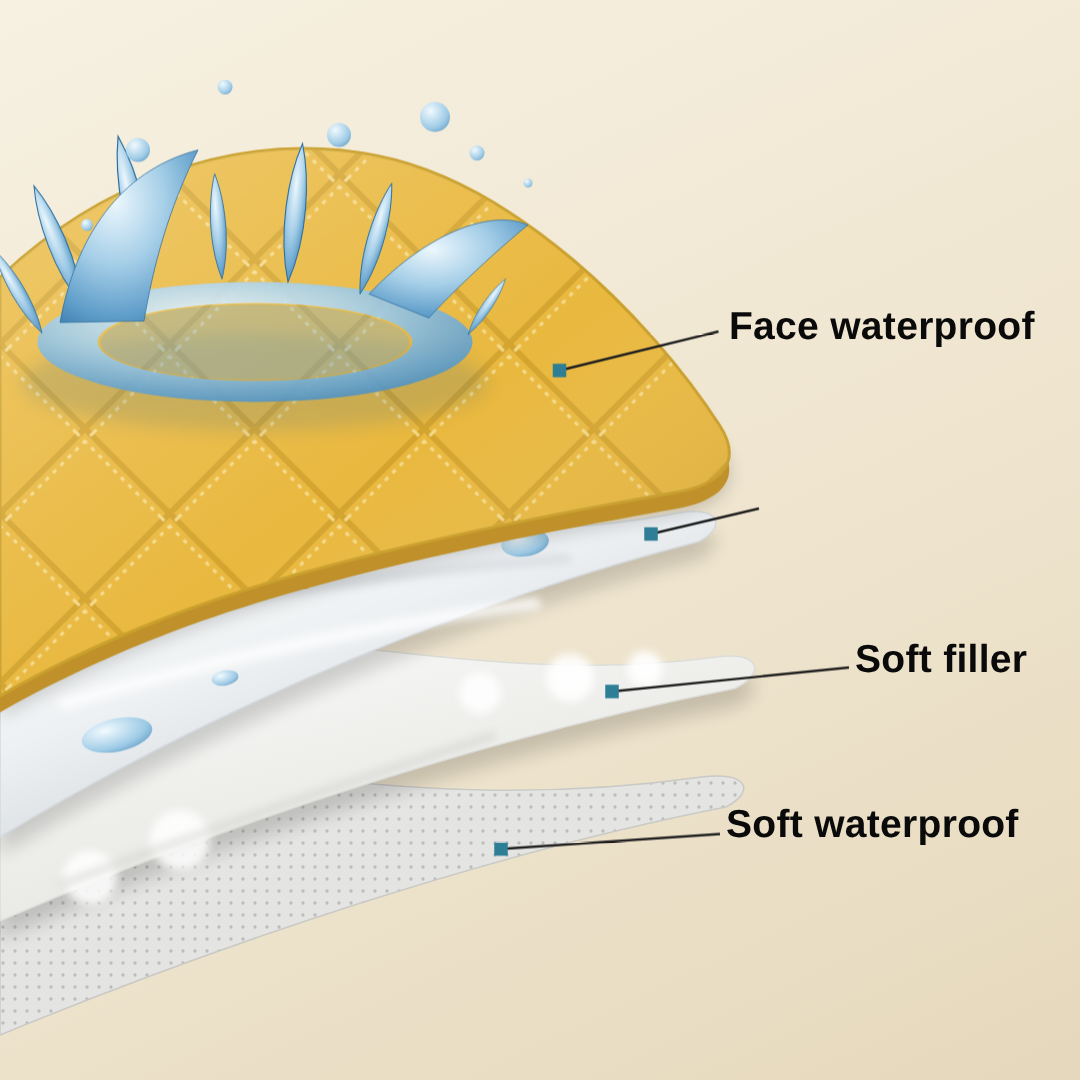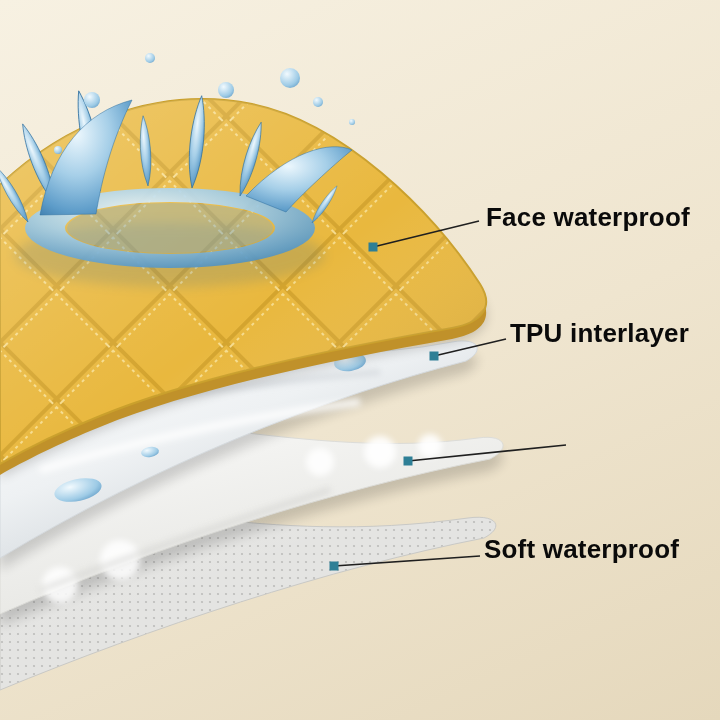--- a/index.html
+++ b/index.html
@@ -159,20 +159,20 @@
       <rect x="403.5" y="456.5" width="9" height="9" fill="#2E7F96"></rect>
 
       <line x1="480" y1="556" x2="334" y2="566" stroke="#1F1F1F" stroke-width="1.6"></line>
       <rect x="329.5" y="561.5" width="9" height="9" fill="#2E7F96"></rect>
     </g>
   </svg>
 
   <div class="label" style="left:486px;top:202px">
     <span>Face waterproof</span>
   </div>
-  <div class="label" style="left:510px;top:318px">
-    <span>TPU interlayer</span>
+  <div class="label" style="left:570px;top:424px">
+    <span>Soft filler</span>
   </div>
   <div class="label" style="left:484px;top:534px">
     <span>Soft waterproof</span>
   </div>
 
 </div>
 
 </body></html>

